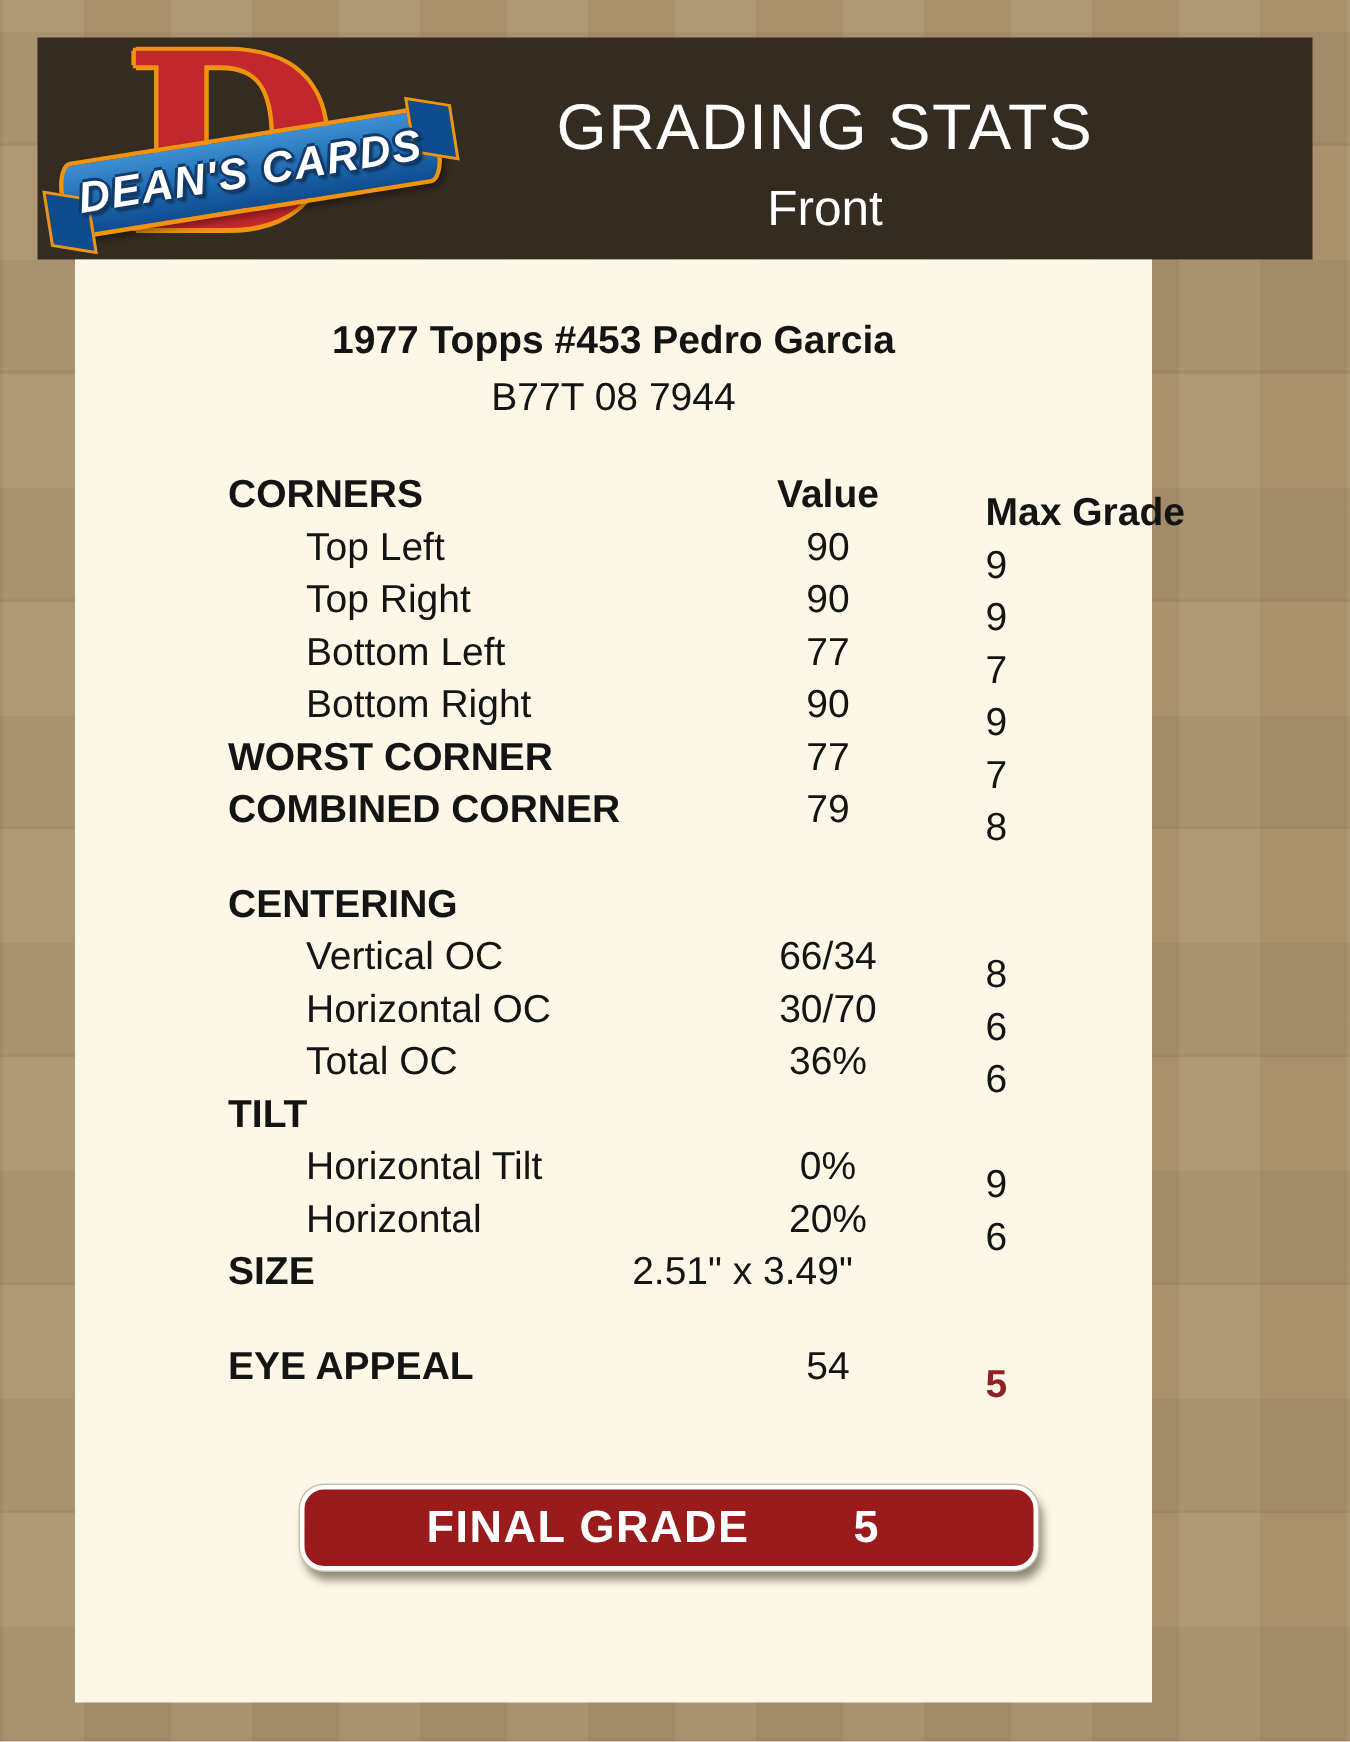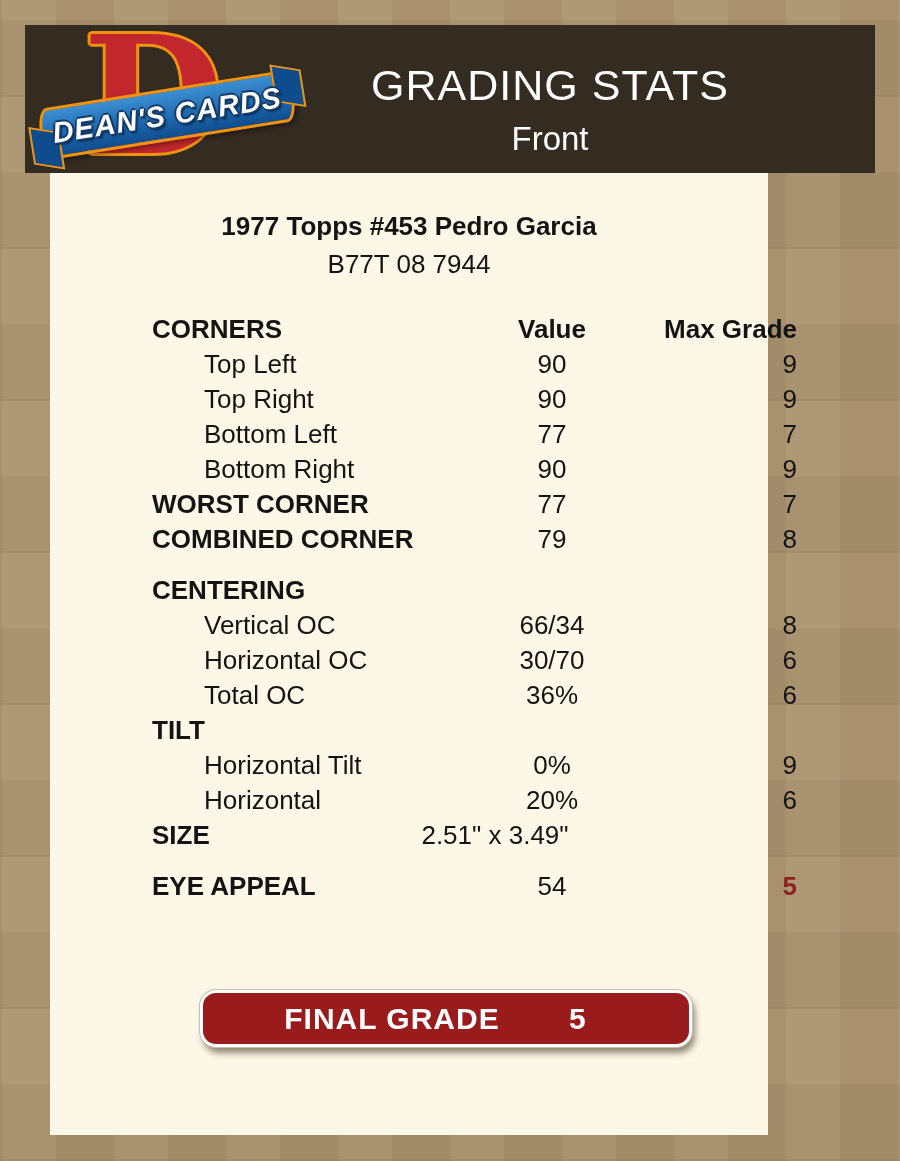--- a/index.html
+++ b/index.html
@@ -63,27 +63,27 @@
   .panel {
     position:absolute; left:50px; top:173px; width:718px; height:962px;
     background:#fcf7e6;
   }
   .card-title { margin-top:38px; text-align:center; font-size:26px; font-weight:bold; }
   .card-serial { margin-top:7px; text-align:center; font-size:26px; }
 
   
   .gtable { position:absolute; left:102px; top:139px; width:645px; font-size:26px; }
   .trow { position:relative; height:35px; line-height:35px; white-space:nowrap; }
-  .trow.gap { margin-top:16px; }
+  .trow.gap { margin-top:28px; }
   .trow .col-label { display:inline-block; }
   .trow.indent .col-label { padding-left:52px; }
   .trow.bold .col-label { font-weight:bold; }
   .col-value { position:absolute; left:330px; top:0; width:140px; text-align:center; }
   .col-value.wide { left:233px; width:220px; }
-  .col-max { position:absolute; left:505px; top:0; width:140px; text-align:right; }
+  .col-max { position:absolute; left:505px; top:12px; width:140px; text-align:left; }
   .col-max.red { color:#8e2222; font-weight:bold; }
   .thead .col-label, .thead .col-value, .thead .col-max { font-weight:bold; }
 
   
   .final-grade {
     position:absolute; left:150px; top:817px; width:492px; height:57px;
     background:#9a1b1c;
     border:3px solid #ffffff; border-radius:16px;
     box-shadow:0 0 0 1px #c6c0ae, 3px 6px 6px rgba(110,100,80,0.75);
     display:flex; align-items:center;

